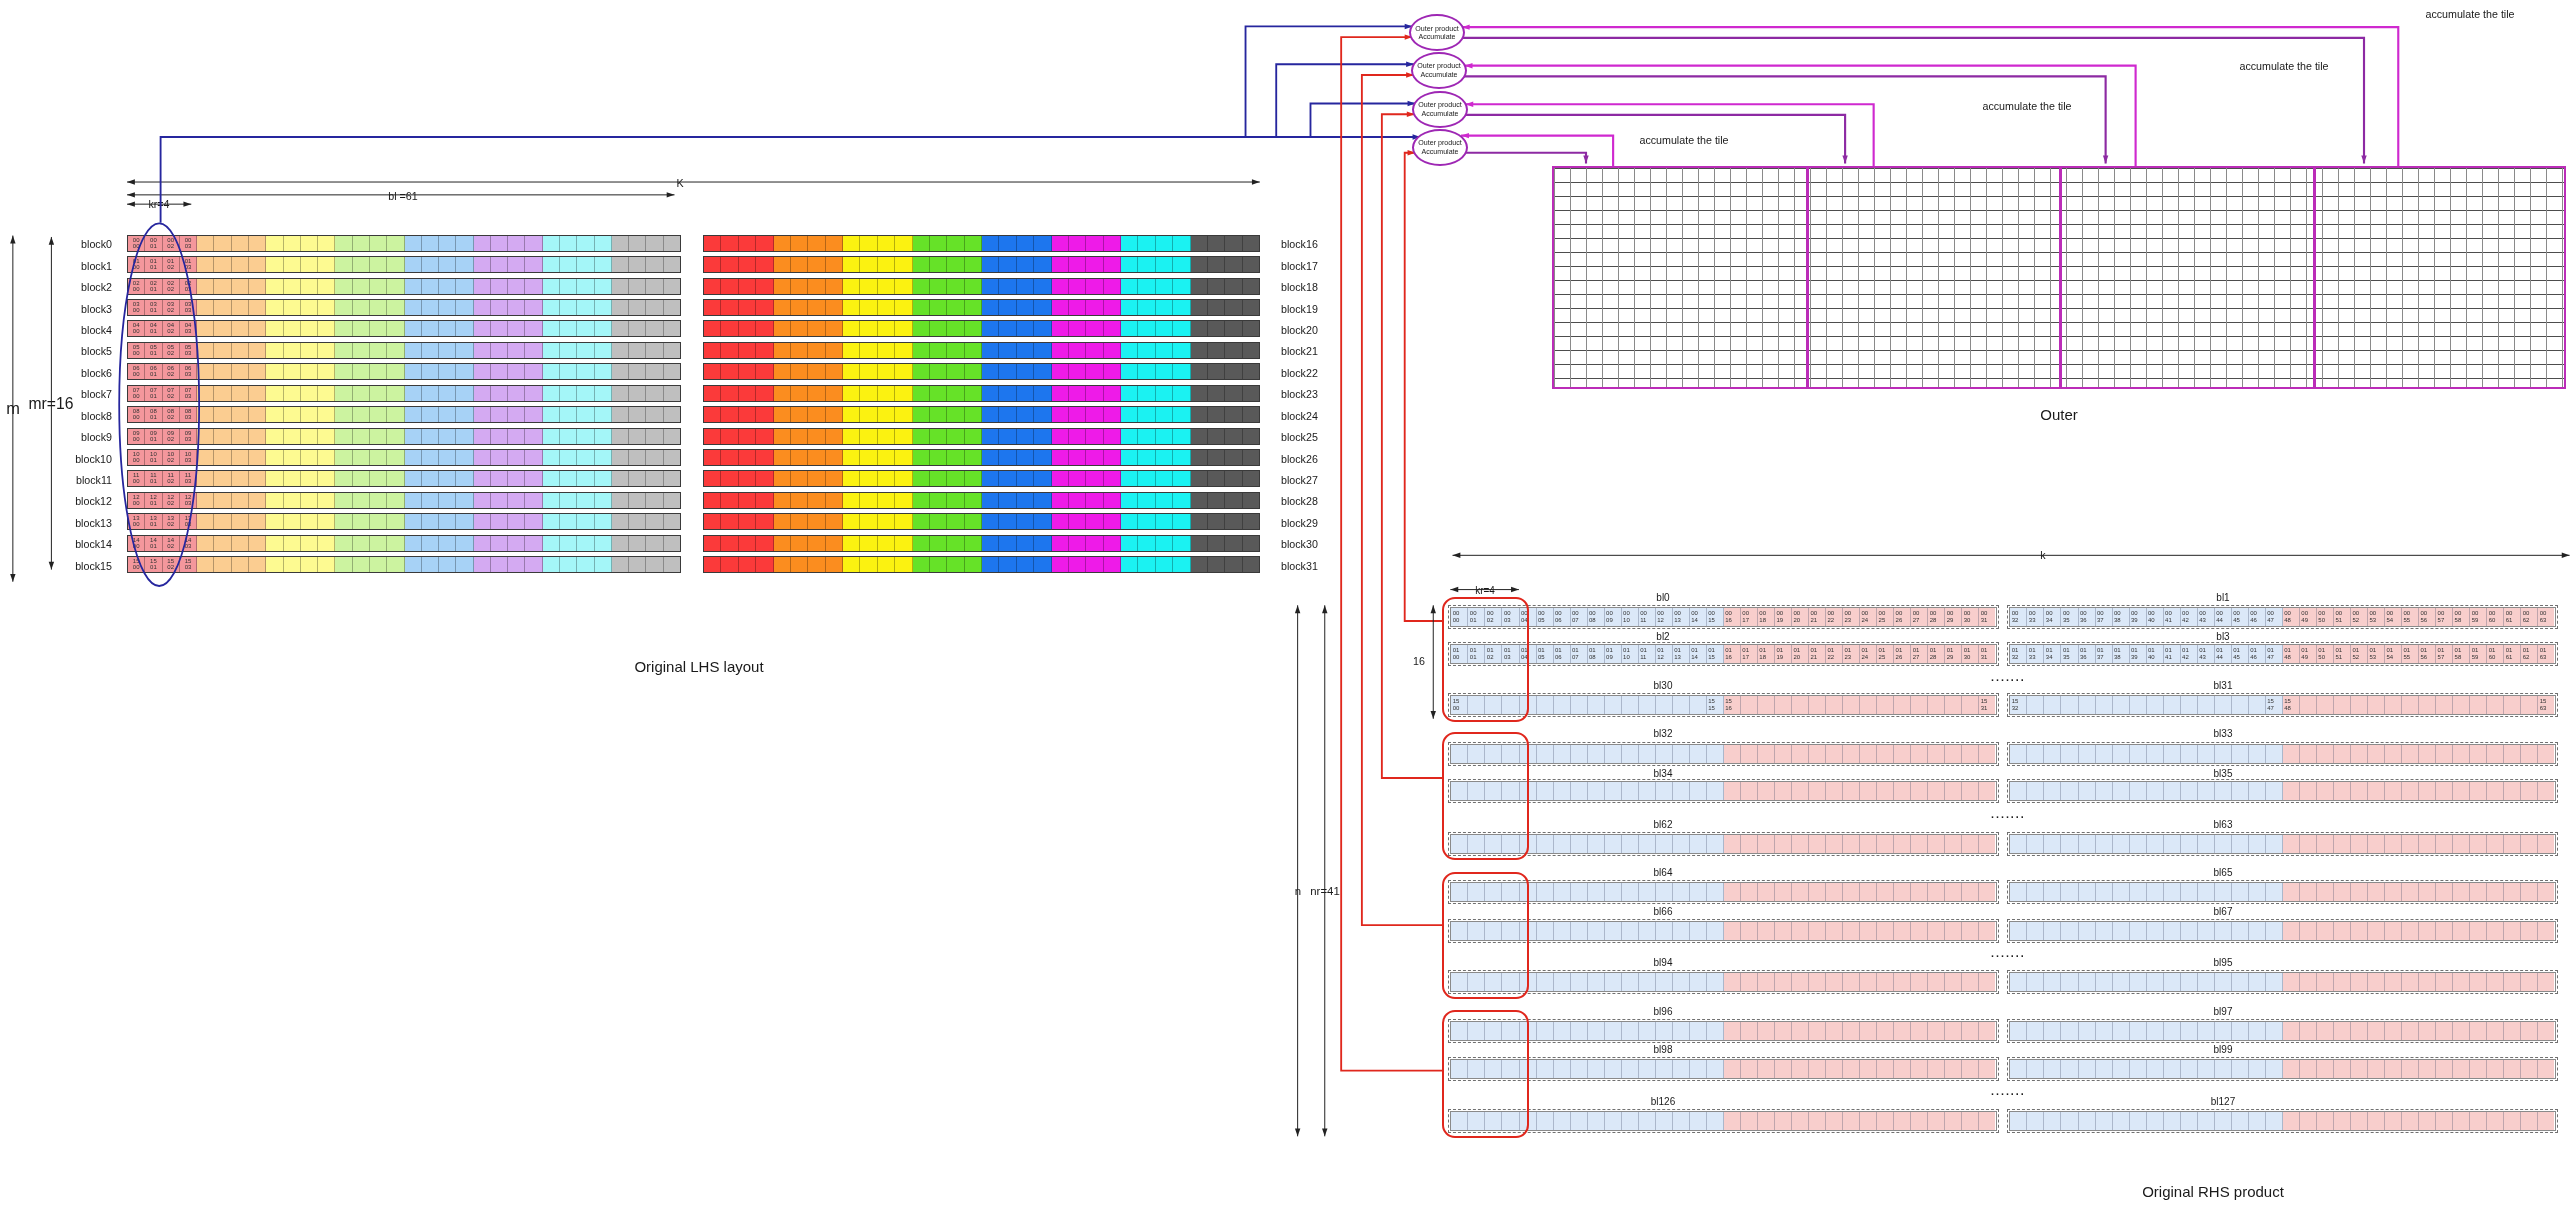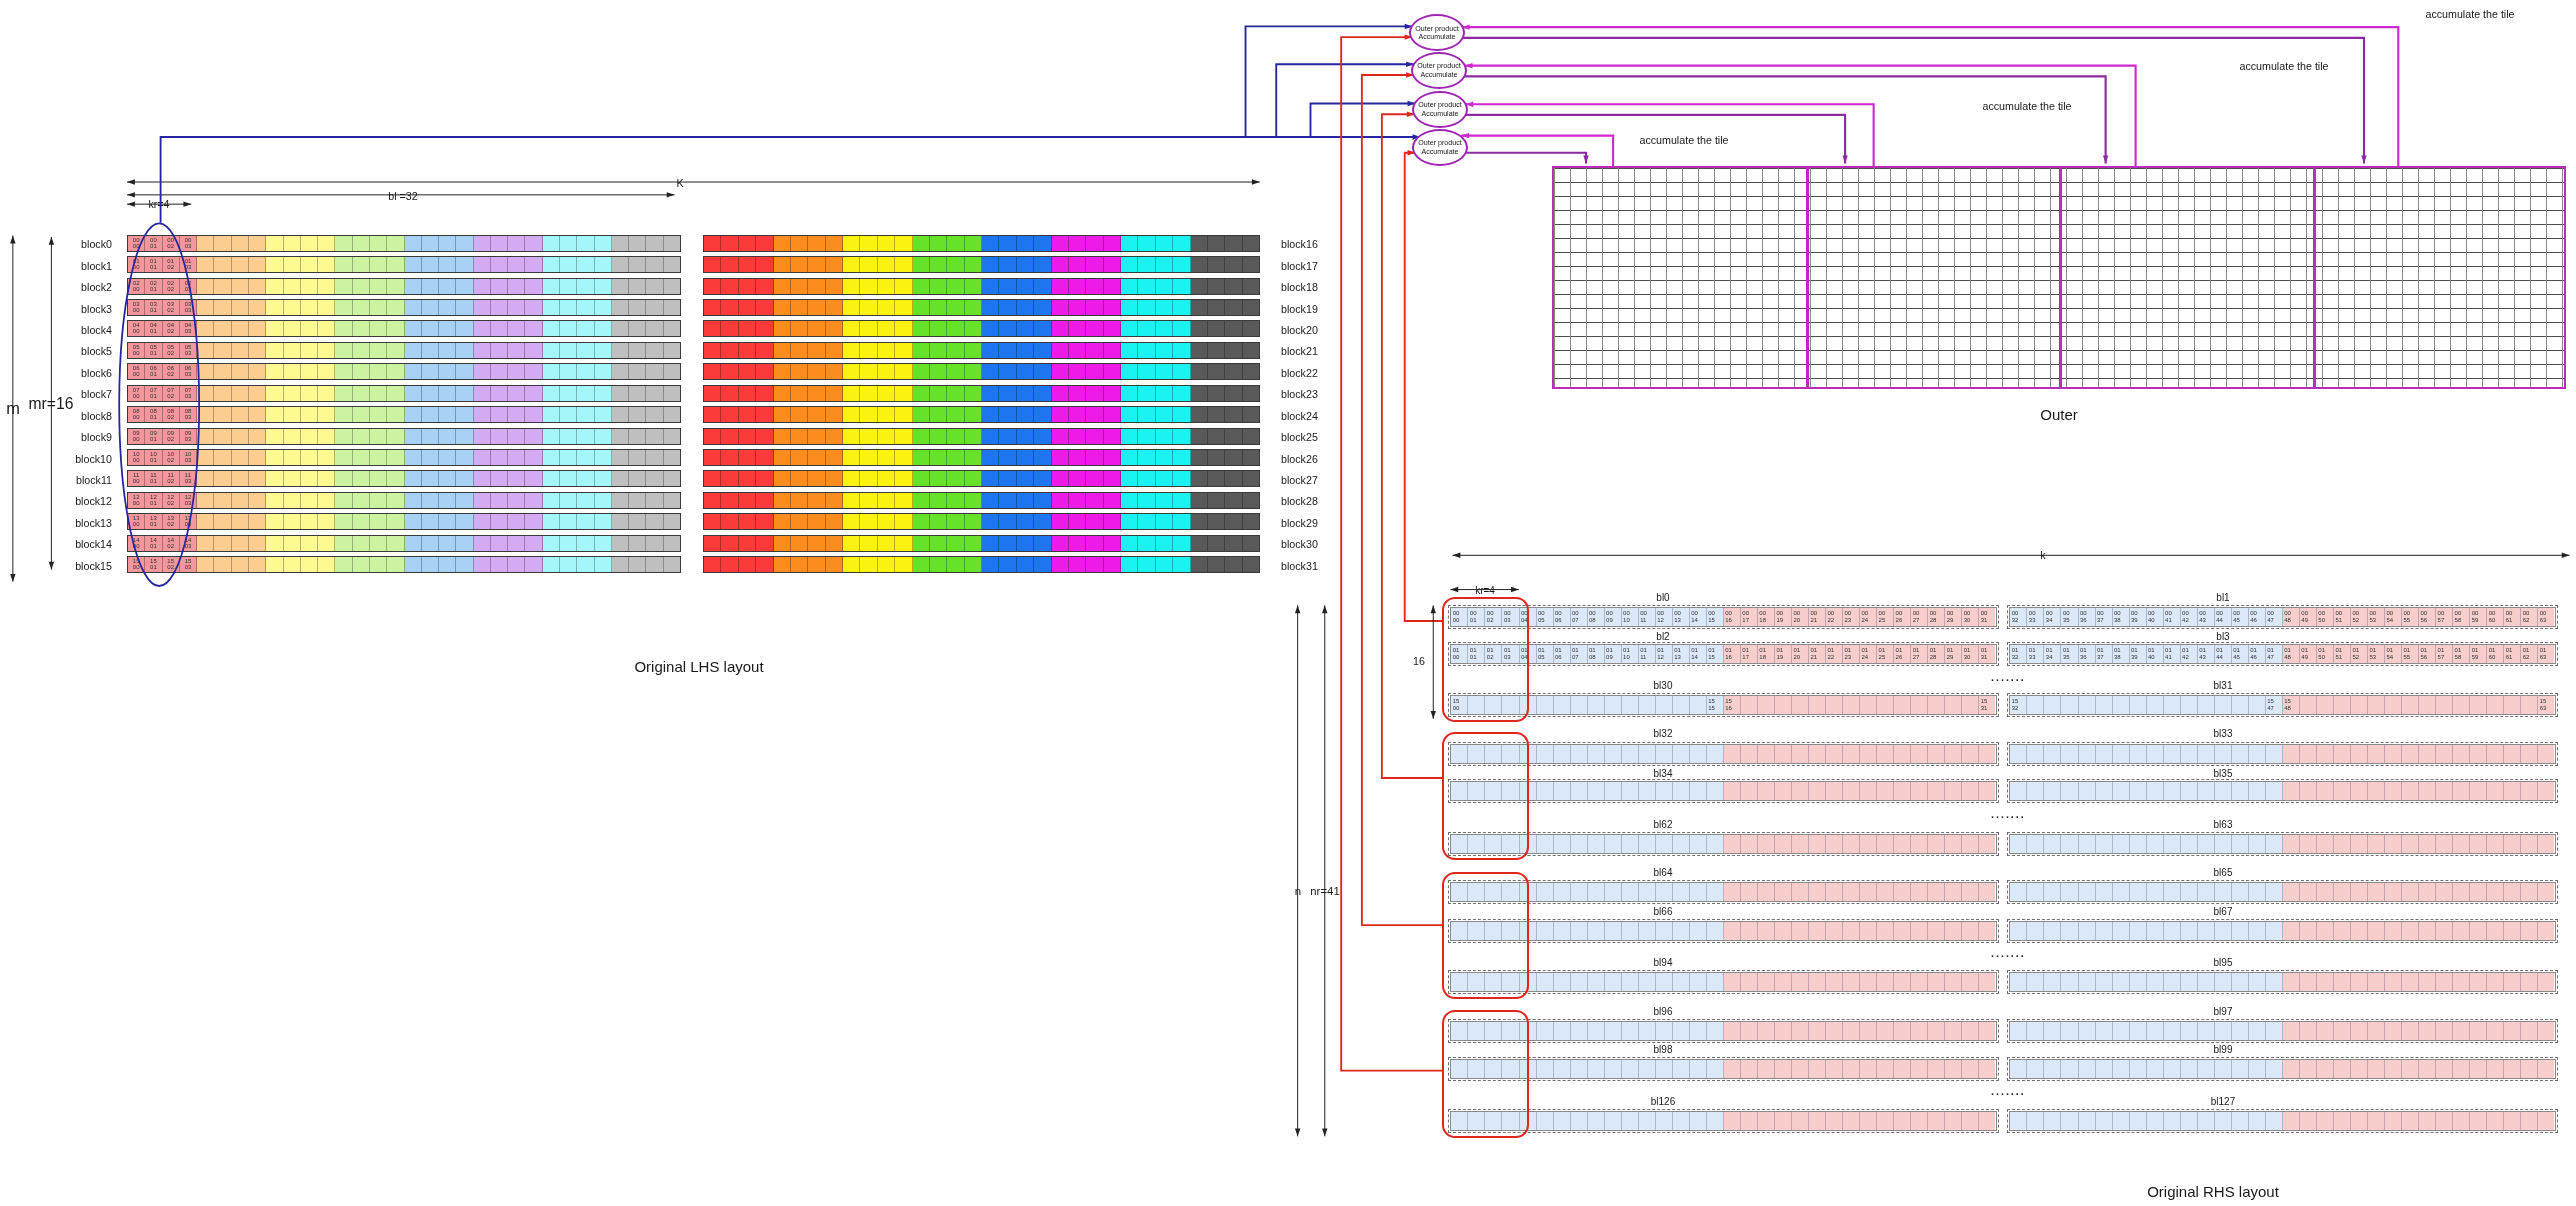--- a/index.html
+++ b/index.html
@@ -97,21 +97,21 @@
       <polygon points="1818,848 1821.8,859 1814.2,859" fill="#222222"></polygon>
       <polyline points="1856,848 1856,1592" fill="none" stroke="#222222" stroke-width="1.4"></polyline>
       <polygon points="1856,1592 1852.2,1581 1859.8,1581" fill="#222222"></polygon>
       <polygon points="1856,848 1859.8,859 1852.2,859" fill="#222222"></polygon>
       <polyline points="2008,848 2008,1007" fill="none" stroke="#222222" stroke-width="1.4"></polyline>
       <polygon points="2008,1007 2004.2,996 2011.8,996" fill="#222222"></polygon>
       <polygon points="2008,848 2011.8,859 2004.2,859" fill="#222222"></polygon>
     </svg>
 
   <span class="lbl bgw ctr" style="left:680px;top:183px;font-size:10.7px;">K</span>
-  <span class="lbl bgw ctr" style="left:403px;top:196px;font-size:10.7px;">bl =32</span>
+  <span class="lbl bgw ctr" style="left:403px;top:196px;font-size:10.7px;">bl =61</span>
   <span class="lbl bgw ctr" style="left:159px;top:204px;font-size:10.7px;">kr=4</span>
   <span class="lbl bgw ctr" style="left:13px;top:408px;font-size:16.4px;">m</span>
   <span class="lbl bgw ctr" style="left:51px;top:404px;font-size:15.7px;">mr=16</span>
 
   <span class="lbl bgw ctr" style="left:2043px;top:555px;font-size:10.7px;">k</span>
   <span class="lbl bgw ctr" style="left:1485px;top:590px;font-size:10px;">kr=4</span>
   <span class="lbl bgw ctr" style="left:1298px;top:891px;font-size:11.4px;">n</span>
   <span class="lbl bgw ctr" style="left:1325px;top:891px;font-size:11.4px;">nr=41</span>
   <span class="lbl ctr" style="left:1419px;top:661px;font-size:10.7px;">16</span>
 
@@ -121,21 +121,21 @@
   <span class="acc-lbl" style="left:2470px;top:14.3px;">accumulate the tile</span>
 
   <div id="output-grid" style="left:1552px;top:166px;width:1014px;height:223px;">
     <div class="out-div" style="left:252px;"></div>
     <div class="out-div" style="left:505px;"></div>
     <div class="out-div" style="left:759px;"></div>
   </div>
 
   <div class="title" style="left:699px;top:666px;">Original LHS layout</div>
   <div class="title" style="left:2059px;top:414px;">Outer</div>
-  <div class="title" style="left:2213px;top:1191px;">Original RHS layout</div>
+  <div class="title" style="left:2213px;top:1191px;">Original RHS product</div>
 
   <div id="lhs-rows">
       <div class="lbl block-label" style="left: 41px; top: 238px; width: 71px; text-align: right; position: absolute;">block0</div>
       <div class="lhs-row" style="left: 127px; top: 235px; width: 554px; height: 17px;">
         <div class="lhs-cell" style="background: rgb(244, 151, 156);">00<br>00</div>
         <div class="lhs-cell" style="background: rgb(244, 151, 156);">00<br>01</div>
         <div class="lhs-cell" style="background: rgb(244, 151, 156);">00<br>02</div>
         <div class="lhs-cell" style="background: rgb(244, 151, 156);">00<br>03</div>
         <div class="lhs-cell" style="background: rgb(251, 205, 145);"></div>
         <div class="lhs-cell" style="background: rgb(251, 205, 145);"></div>

